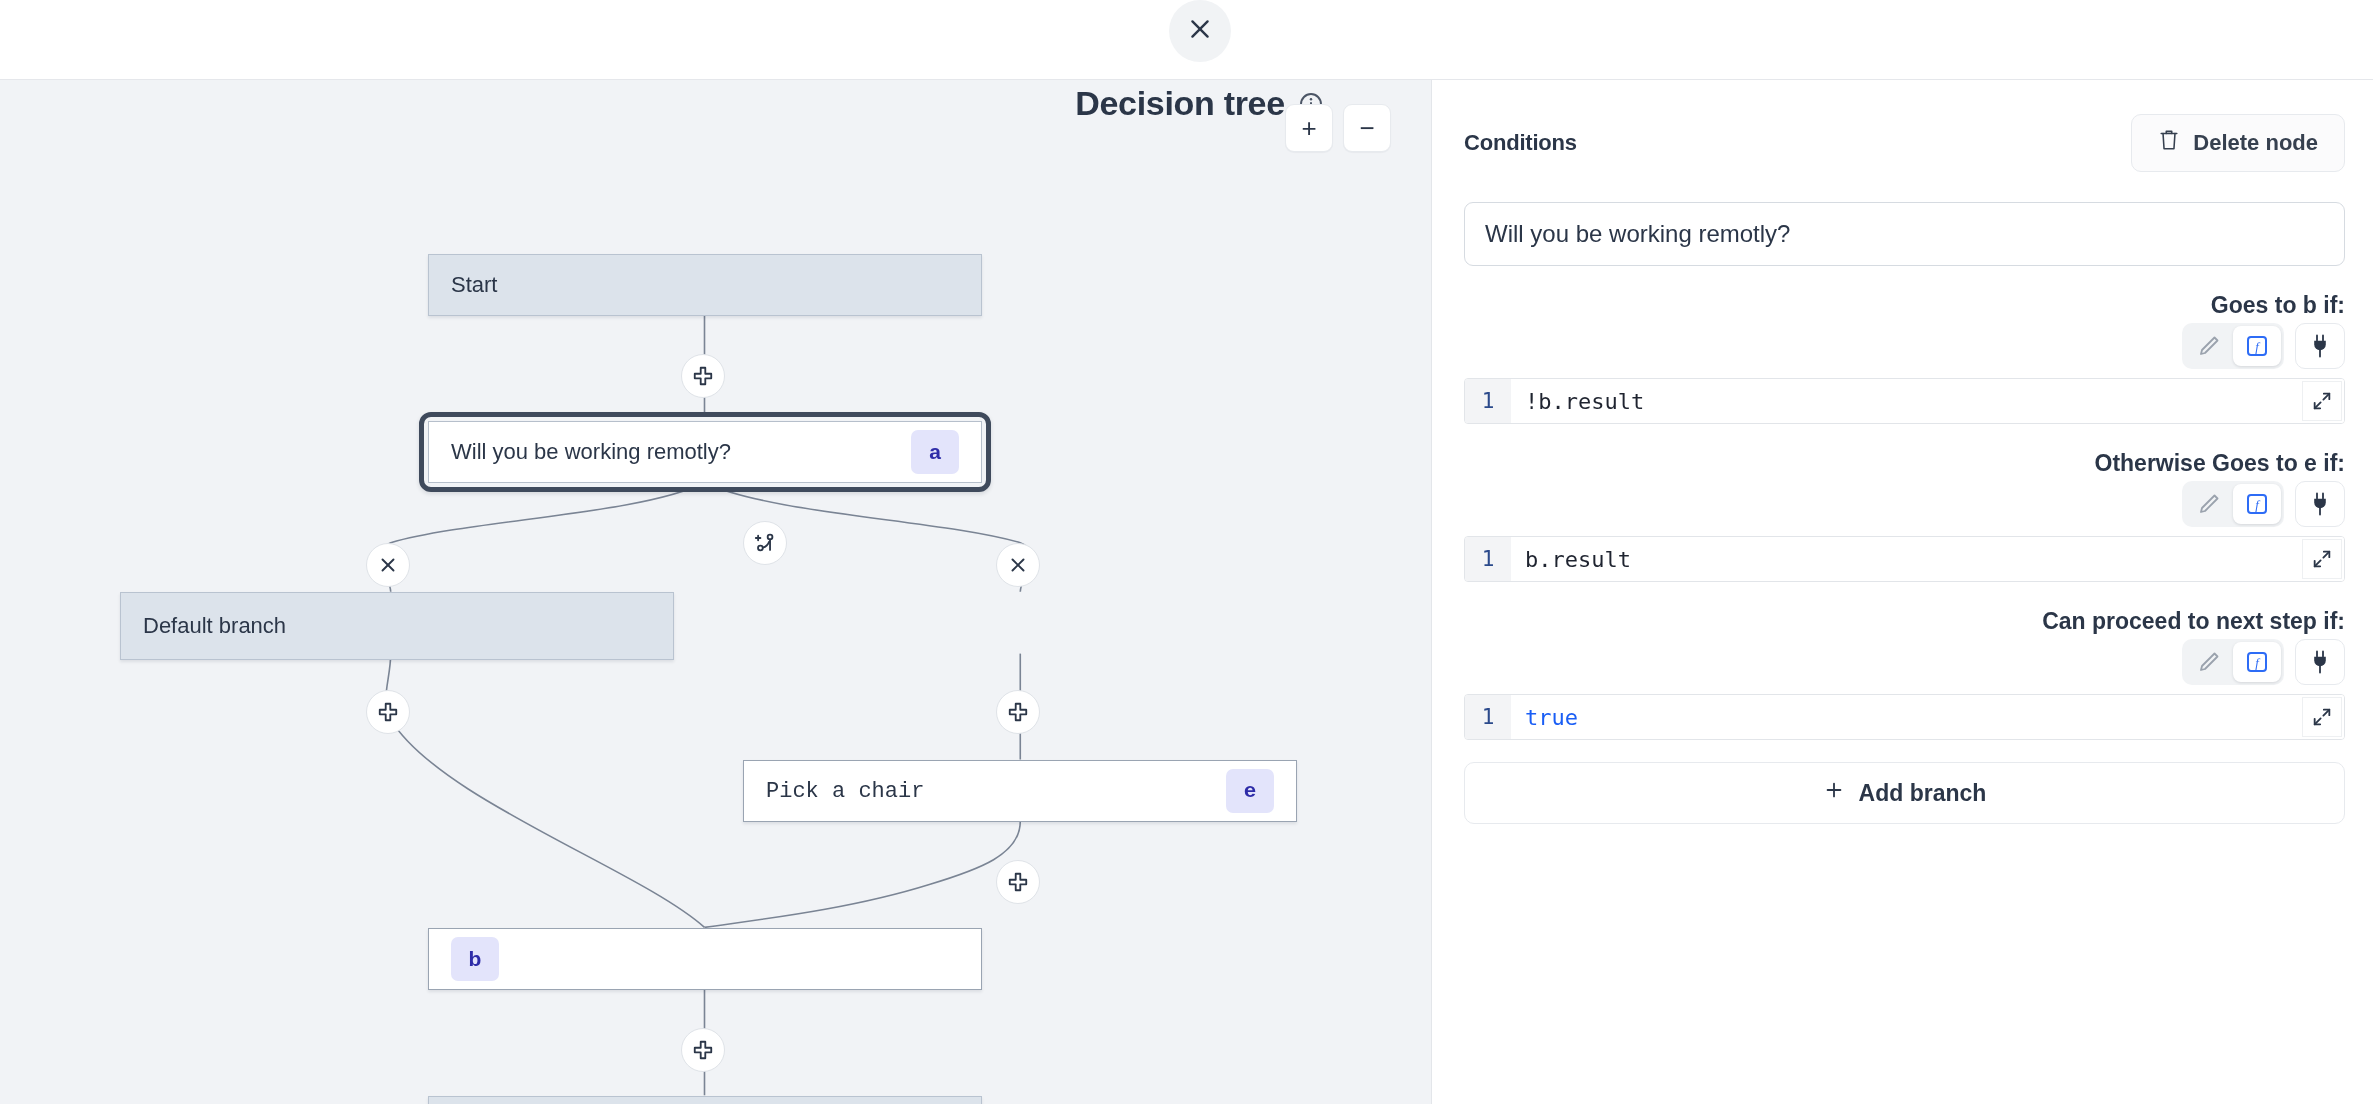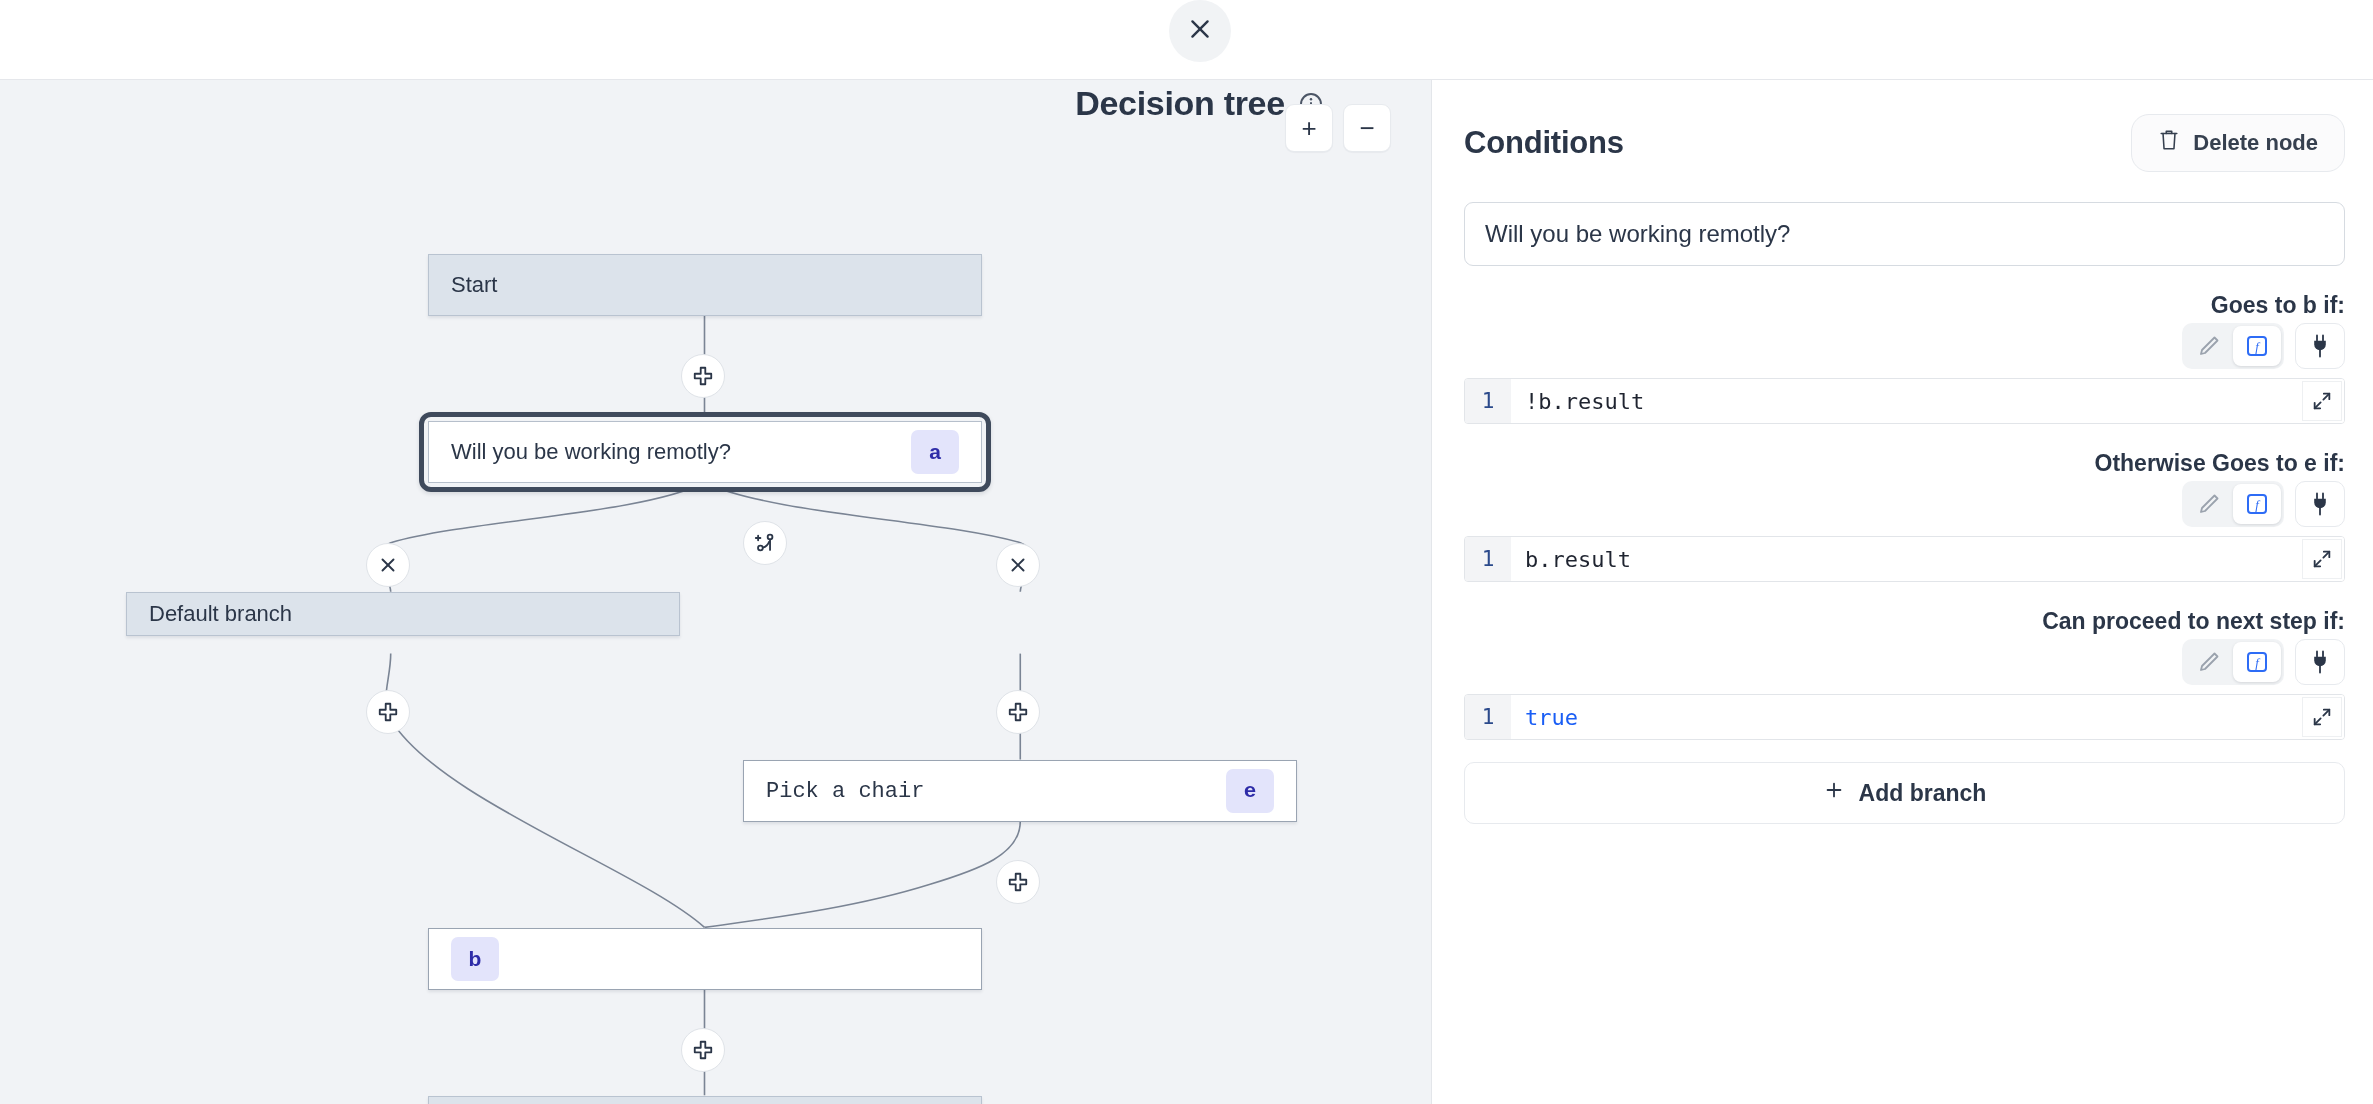--- a/index.html
+++ b/index.html
@@ -135,27 +135,27 @@
     flex: 1 1 auto;
     background: #ffffff;
     padding: 34px 28px 0 32px;
     overflow: hidden;
   }
   .panel-head {
     display: flex; align-items: center; justify-content: space-between;
     margin-bottom: 30px;
   }
   .panel-title {
-    font-size: 31px; font-weight: bold; color: #2b3648;
+    font-size: 22px; font-weight: bold; color: #2b3648;
     letter-spacing: -0.2px;
   }
   .delete-btn {
     display: flex; align-items: center; gap: 13px;
     border: 1px solid #e7eaee;
-    border-radius: 18px;
+    border-radius: 10px;
     background: #fbfbfc;
     padding: 13px 26px;
     font-size: 22px; font-weight: bold; color: #36404f;
     cursor: pointer;
   }
   .delete-btn svg { width: 22px; height: 24px; }
 
   .field-label {
     font-size: 24px; color: #4b5565;
     margin-bottom: 11px;
@@ -321,21 +321,21 @@
       <span class="node-label">Start</span>
     </div>
 
     <div class="node-selected-ring" style="left:419px; top:332px; width:572px; height:80px;">
       <div class="node node-step">
         <span class="node-label">Will you be working remotly?</span>
         <span class="node-badge">a</span>
       </div>
     </div>
 
-    <div class="node node-terminal" style="left:126px; top:512px; width:554px; height:44px;align-items:center;">
+    <div class="node node-terminal" style="left:120px; top:512px; width:554px; height:68px;align-items:center;">
       <span class="node-label">Default branch</span>
     </div>
 
 
     <div class="node node-step" style="left:743px; top:680px; width:554px; height:62px;font-family:Liberation Mono, monospace;">
       <span class="node-label">Pick a chair</span>
       <span class="node-badge">e</span>
     </div>
 
     <div class="node node-step" style="left:428px; top:848px; width:554px; height:62px;">

